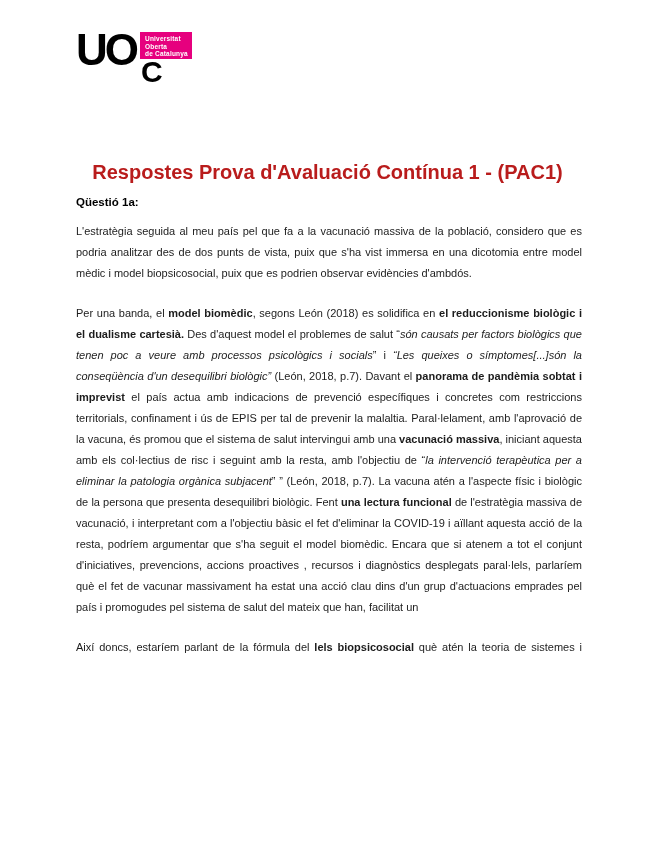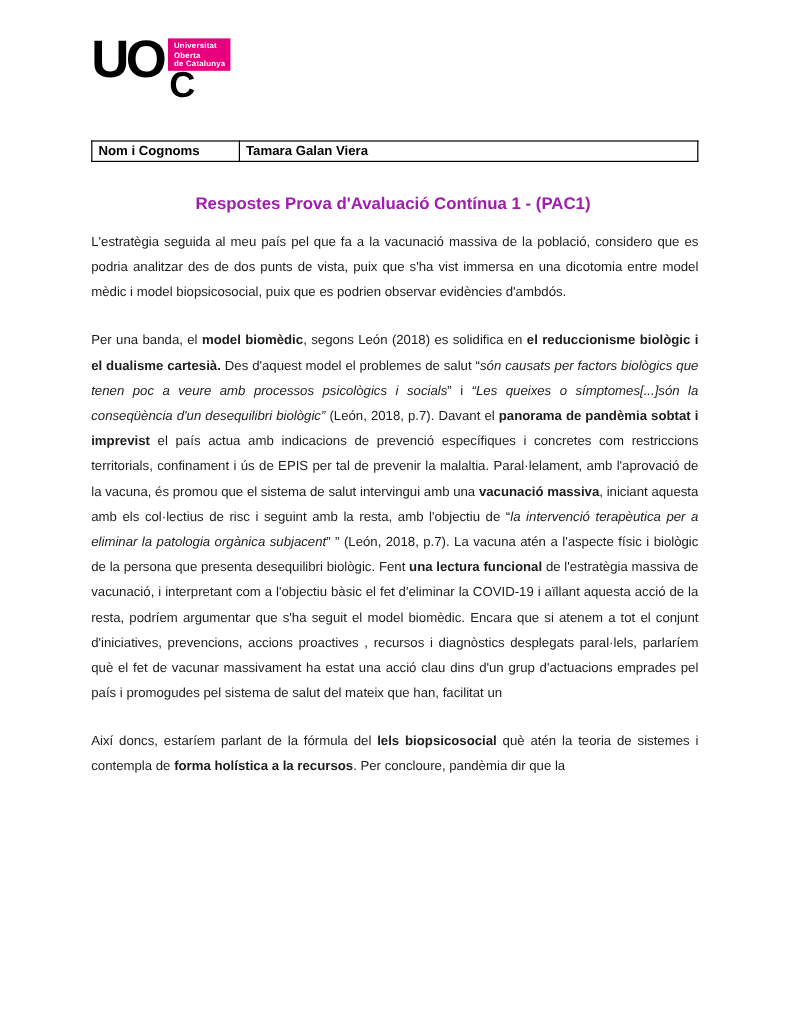--- a/index.html
+++ b/index.html
@@ -13,21 +13,21 @@
   .logo-box { width: 52px; height: 27px; padding: 3px 0 0 5px; box-sizing: border-box; background: #E6007E; }
   .logo-box-line { color: #fff; font-size: 6.5px; font-weight: bold; line-height: 7.5px; letter-spacing: 0.2px; }
   .logo-c { font-size: 30px; font-weight: 900; color: #000; line-height: 0.8; margin-top: 1px; margin-left: 1px; }
 
   
   .info-table { position: absolute; left: 76px; top: 117px; width: 506px; border-collapse: collapse; table-layout: fixed; }
   .info-table td { border: 1.5px solid #000; font-size: 11px; font-weight: bold; padding: 2px 5px; color: #000; }
   .info-table td.label-cell { width: 112px; }
 
   
-  .title { position: absolute; left: 0; top: 161px; width: 655px; text-align: center; font-size: 14px; font-weight: bold; color: #a21caf; }
+  .title { position: absolute; left: 0; top: 161px; width: 655px; text-align: center; font-size: 20px; font-weight: bold; color: #b91c1c; }
 
   
   .content { position: absolute; left: 76px; top: 192px; width: 506px; }
   .para { font-size: 11px; line-height: 21px; text-align: justify; margin: 0 0 19px 0; color: #1c1c1c; }
   .para.heading { font-weight: bold; text-align: left; margin-bottom: 8px; font-size: 11.5px; color: #000; }
   .para.quote { margin: 2px 0 16px 45px; font-size: 10.3px; line-height: 18px; }
   .b { font-weight: bold; }
   .i { font-style: italic; }
 </style>
 </head>
@@ -40,30 +40,23 @@
     <div class="logo-right">
       <div class="logo-box" style="background: rgb(230, 0, 126);">
         <div class="logo-box-line">Universitat</div>
         <div class="logo-box-line">Oberta</div>
         <div class="logo-box-line">de Catalunya</div>
       </div>
       <span class="logo-c">C</span>
     </div>
   </div>
 
-  <table class="info-table">
-    <tbody>
-      <tr>
-        <td class="label-cell">Nom i Cognoms</td>
-        <td class="value-cell">Tamara Galan Viera</td>
-      </tr>
-    </tbody>
-  </table>
 
   <div class="title">Respostes Prova d'Avaluació Contínua 1 - (PAC1)</div>
 
   <div class="content">
+      <p class="para heading"><span class="b">Qüestió 1a:</span></p>
       <p class="para"><span>L'estratègia seguida al meu país pel que fa a la vacunació massiva de la població, considero que es podria analitzar des de dos punts de vista, puix que s'ha vist immersa en una dicotomia entre model mèdic i model biopsicosocial, puix que es podrien observar evidències d'ambdós.</span></p>
       <p class="para"><span>Per una banda, el </span><span class="b">model biomèdic</span><span>, segons León (2018) es solidifica en </span><span class="b">el reduccionisme biològic i el dualisme cartesià.</span><span> Des d'aquest model el problemes de salut “</span><span class="i">són causats per factors biològics que tenen poc a veure amb processos psicològics i socials</span><span>” i </span><span class="i">“Les queixes o símptomes[...]són la conseqüència d'un desequilibri biològic”</span><span> (León, 2018, p.7). Davant el </span><span class="b">panorama de pandèmia sobtat i imprevist</span><span> el país actua amb indicacions de prevenció específiques i concretes com restriccions territorials, confinament i ús de EPIS per tal de prevenir la malaltia. Paral·lelament, amb l'aprovació de la vacuna, és promou que el sistema de salut intervingui amb una </span><span class="b">vacunació massiva</span><span>, iniciant aquesta amb els col·lectius de risc i seguint amb la resta, amb l'objectiu de “</span><span class="i">la intervenció terapèutica per a eliminar la patologia orgànica subjacent</span><span>” ” (León, 2018, p.7). La vacuna atén a l'aspecte físic i biològic de la persona que presenta desequilibri biològic. Fent </span><span class="b">una lectura funcional</span><span> de l'estratègia massiva de vacunació, i interpretant com a l'objectiu bàsic el fet d'eliminar la COVID-19 i aïllant aquesta acció de la resta, podríem argumentar que s'ha seguit el model biomèdic. Encara que si atenem a tot el conjunt d'iniciatives, prevencions, accions proactives , recursos i diagnòstics desplegats paral·lels, parlaríem què el fet de vacunar massivament ha estat una acció clau dins d'un grup d'actuacions emprades pel país i promogudes pel sistema de salut del mateix que han, facilitat un</span></p>
       <p class="para"><span>Així doncs, estaríem parlant de la fórmula del </span><span class="b">lels biopsicosocial</span><span> què atén la teoria de sistemes i contempla de </span><span class="b">forma holística a la recursos</span><span>.  Per concloure, pandèmia dir que la</span></p>
     </div>
 
 </div>
 
 </body></html>

